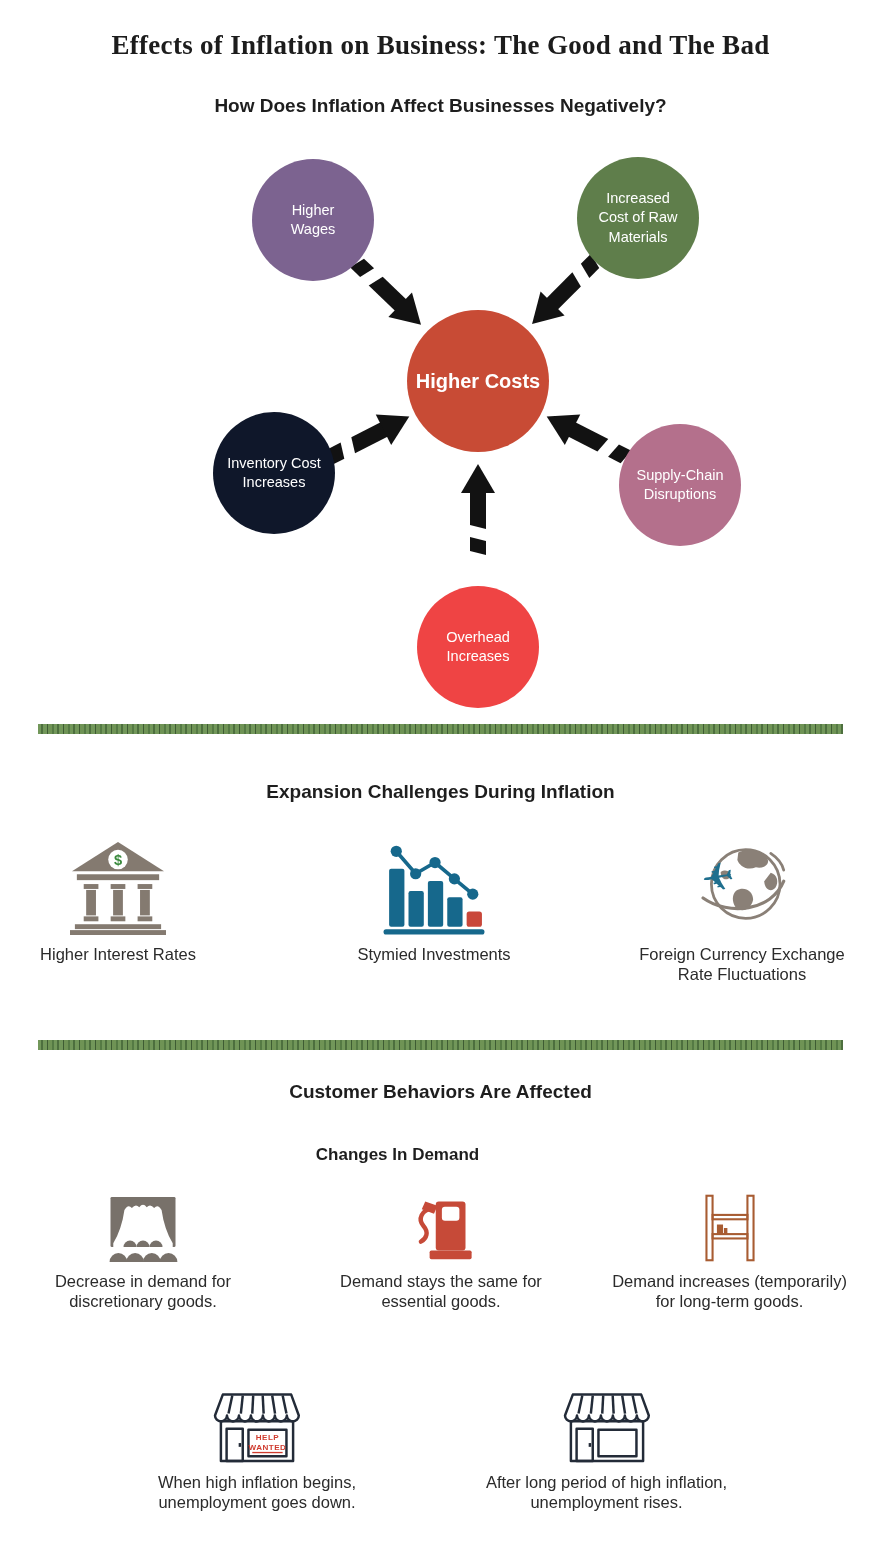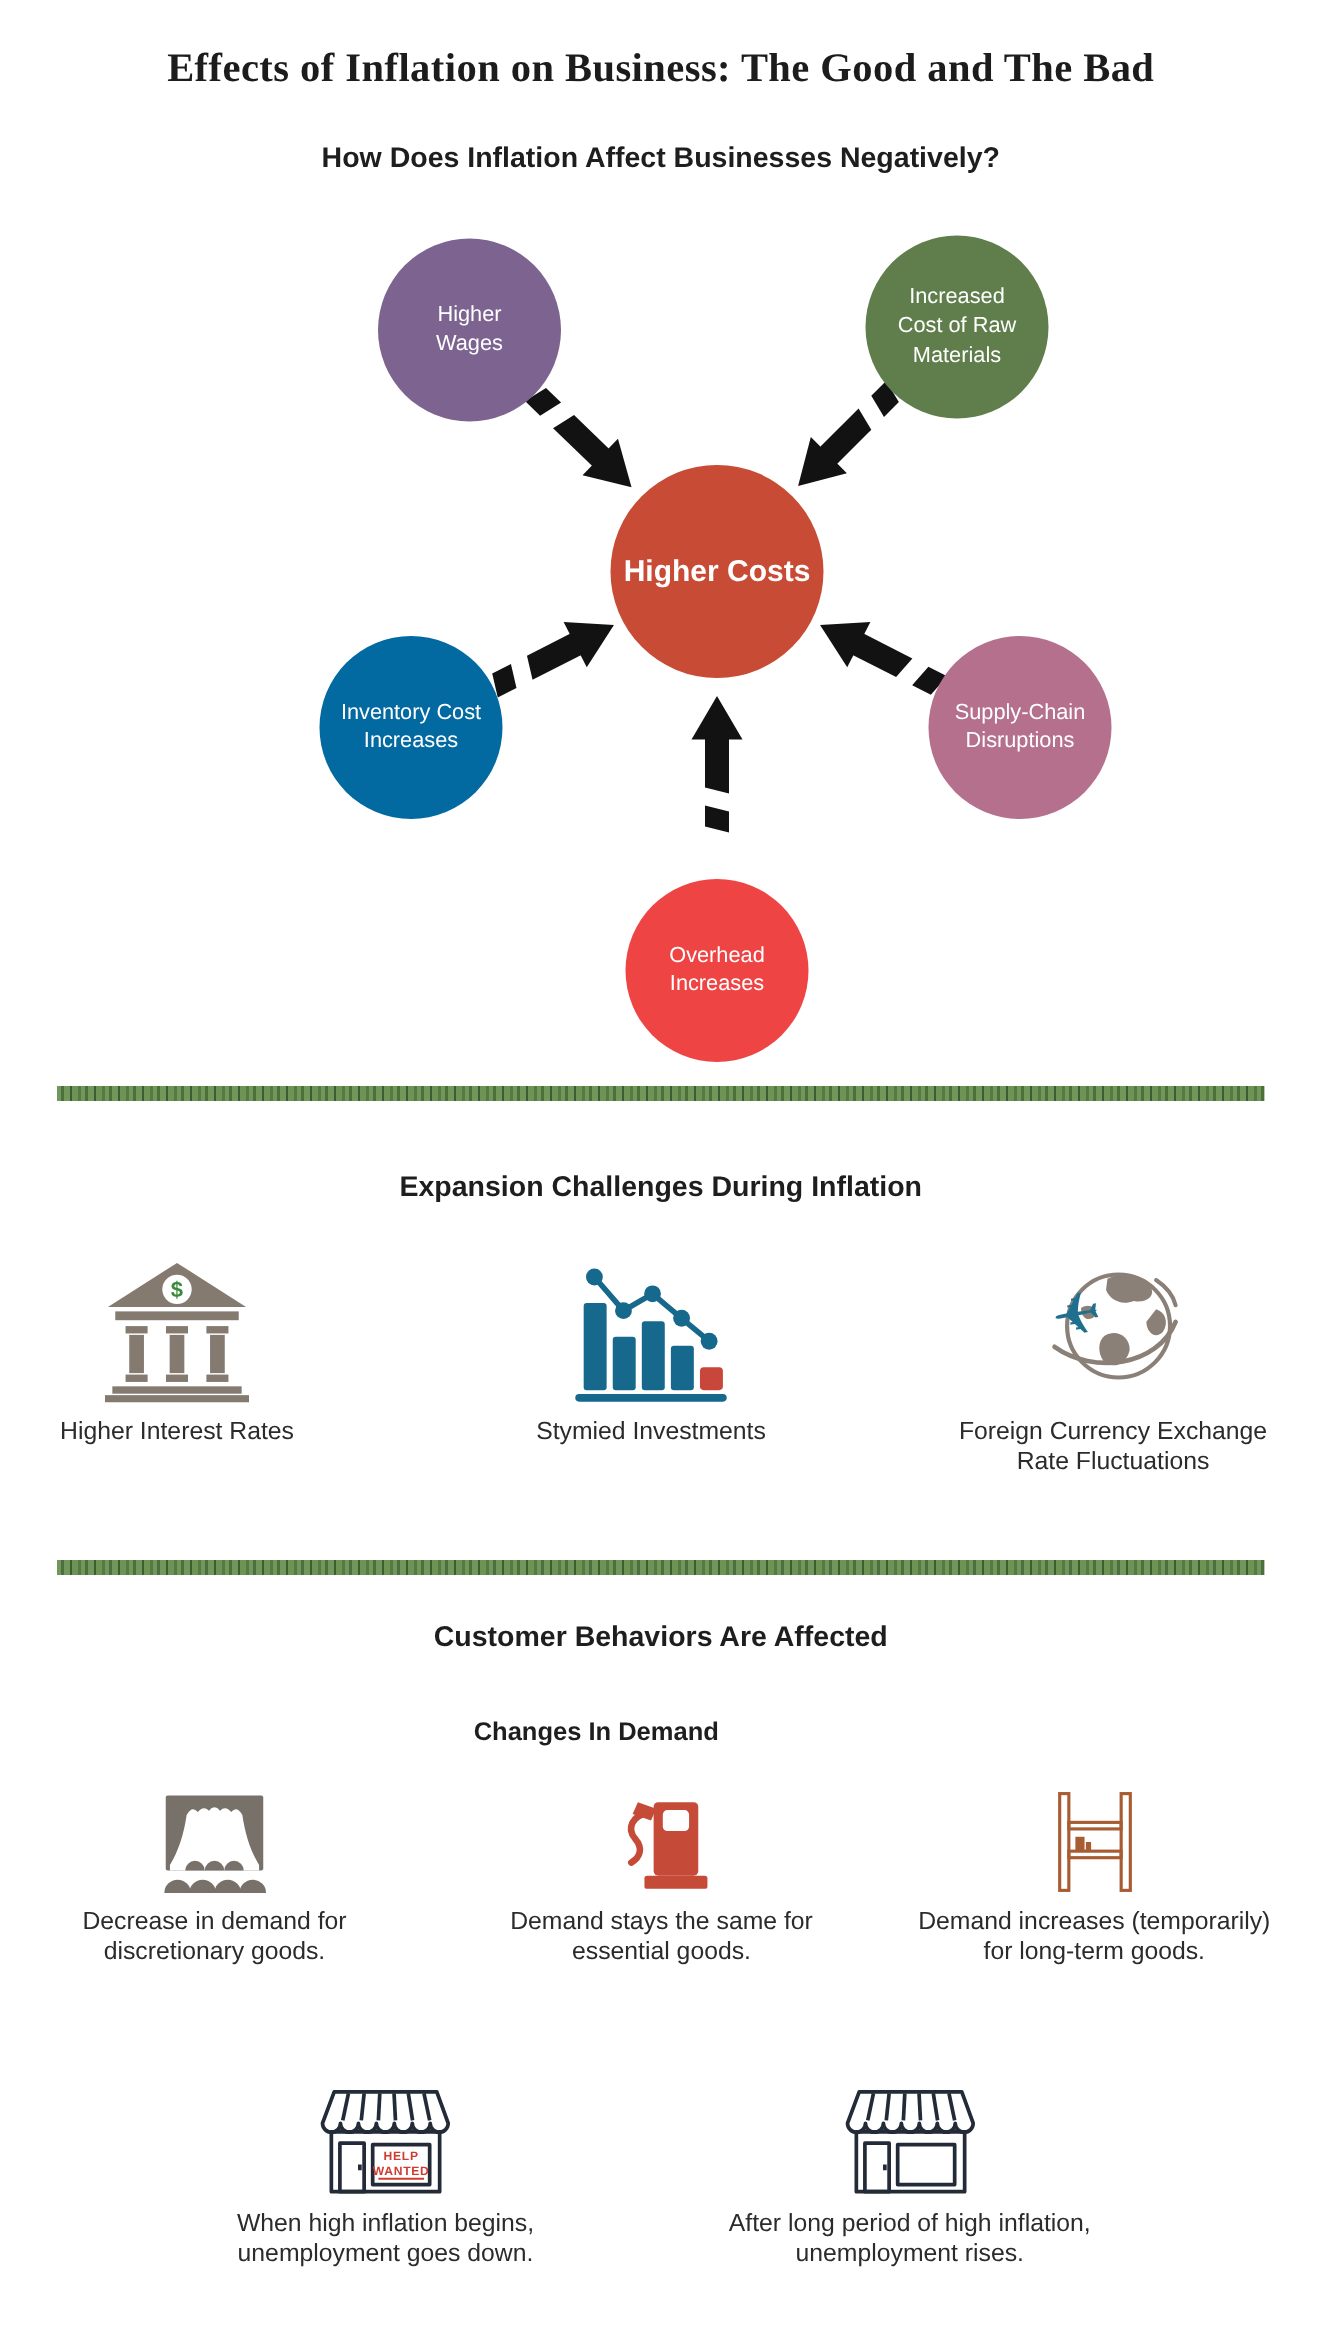--- a/index.html
+++ b/index.html
@@ -85,21 +85,21 @@
     </div>
 
     <div class="circle outer" style="left: 540px; top: 157px; background-color: rgb(95, 126, 75);">
       <div class="clabel lbl-w92">Increased Cost of Raw Materials</div>
     </div>
 
     <div class="circle hub" style="left: 370px; top: 310px; background-color: rgb(200, 75, 53);">
       <div class="clabel">Higher Costs</div>
     </div>
 
-    <div class="circle outer" style="left: 176px; top: 424px; background-color: #0369a1;">
+    <div class="circle outer" style="left: 176px; top: 412px; background-color: #0f172a;">
       <div class="clabel lbl-w110">Inventory Cost Increases</div>
     </div>
 
     <div class="circle outer" style="left: 582px; top: 424px; background-color: rgb(180, 112, 140);">
       <div class="clabel lbl-w110">Supply-Chain Disruptions</div>
     </div>
 
     <div class="circle outer" style="left: 380px; top: 586px; background-color: #ef4444;">
       <div class="clabel lbl-w92">Overhead Increases</div>
     </div>

